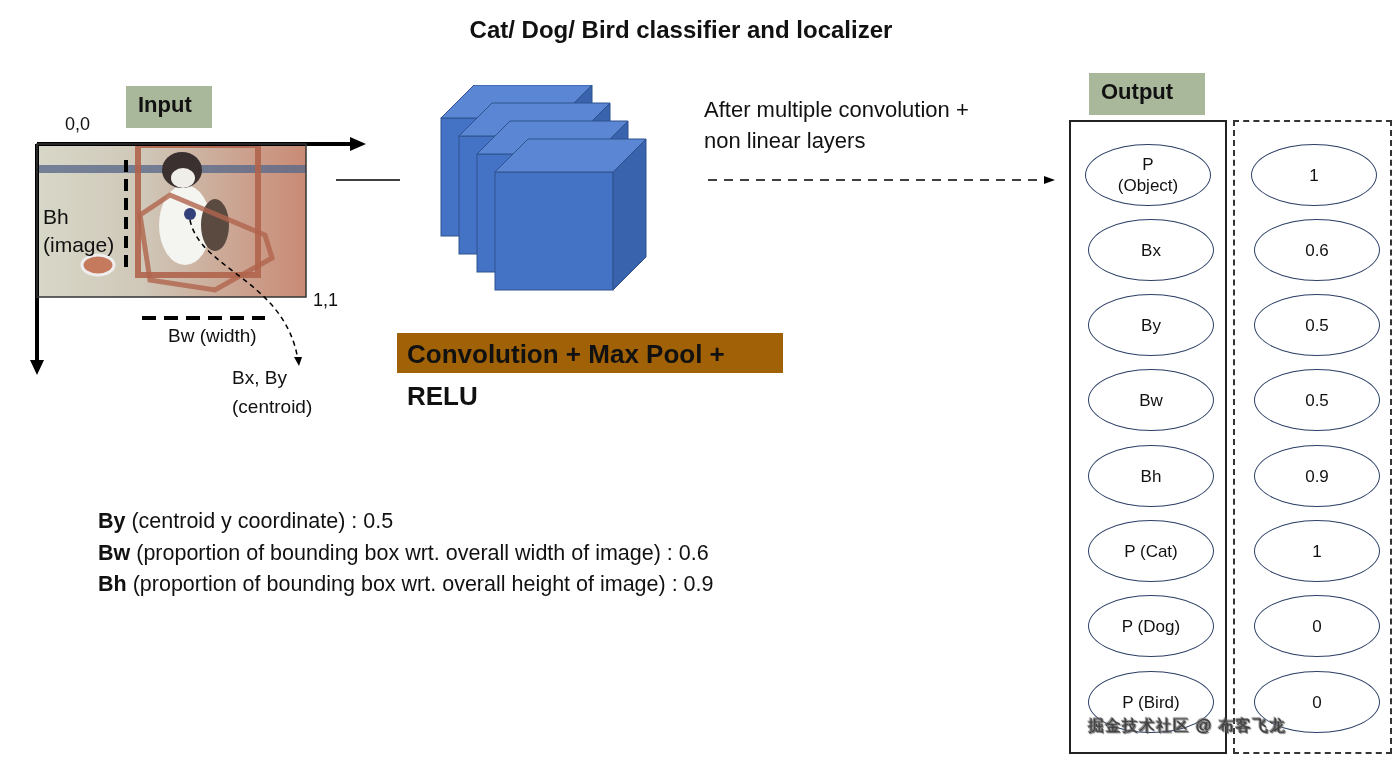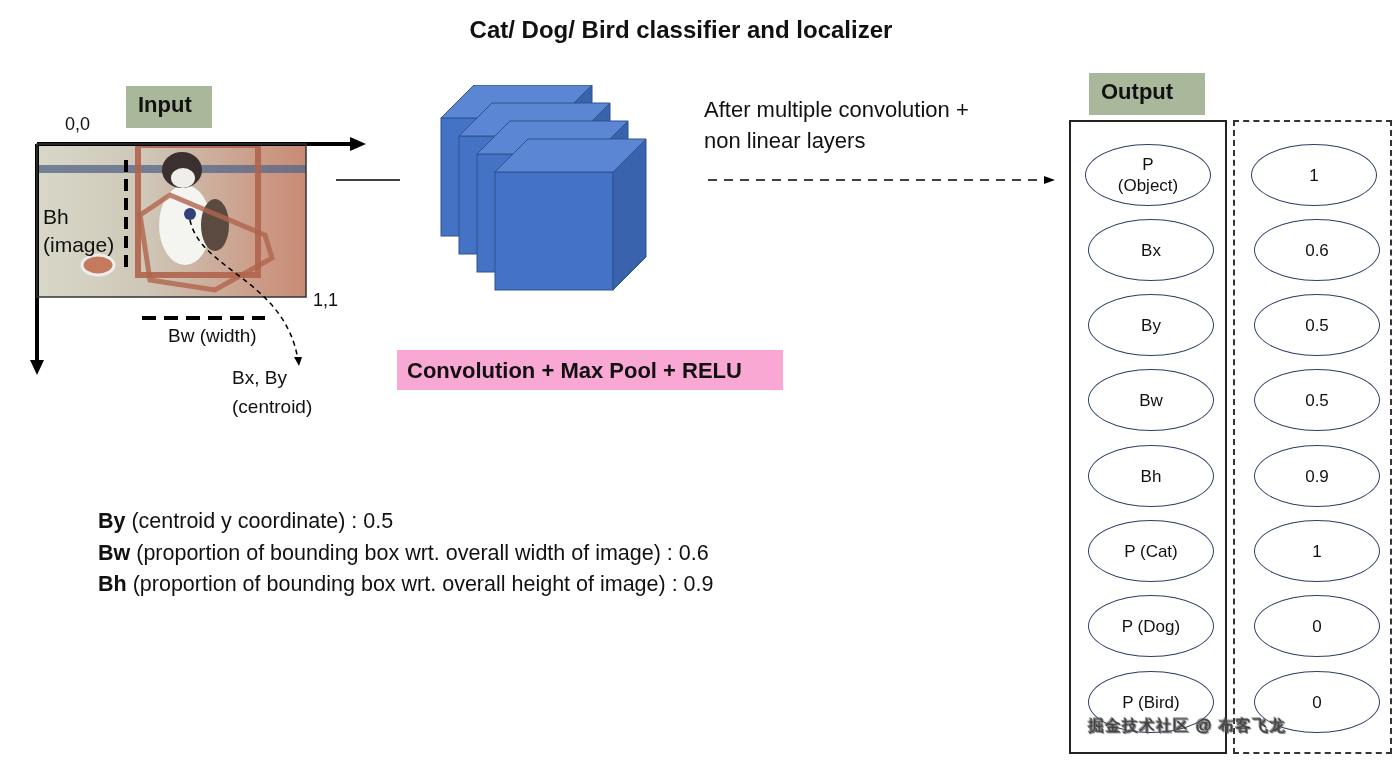--- a/index.html
+++ b/index.html
@@ -5,22 +5,22 @@
   html, body { margin:0; padding:0; background:#ffffff; }
   body { width:1400px; height:768px; position:relative; overflow:hidden;
          font-family:"Liberation Sans", "DejaVu Sans", sans-serif; color:#111; }
   .abs { position:absolute; }
   #title { left:0; width:1346px; top:16px; text-align:center; font-weight:bold; font-size:24px;padding-left:8px; }
   .tag-green { background:#a9b79b; font-weight:bold; font-size:22px; padding:6px 12px; }
   #input-tag { left:126px; top:86px; width:62px; height:30px; }
   #output-tag { left:1089px; top:73px; width:92px; height:30px; }
   .small { font-size:18px; }
   .txt { font-size:21px; }
-  #conv-tag { left:397px; top:350px; width:366px; height:40px; background:#f9a8d4;
-              font-weight:bold; font-size:22px; padding:0 10px; line-height:42px; }
+  #conv-tag { left:397px; top:333px; width:366px; height:40px; background:#a16207;
+              font-weight:bold; font-size:26px; padding:0 10px; line-height:42px; }
   #after-text { left:704px; top:94px; font-size:22px; line-height:31px; }
   #legend { left:98px; top:506px; font-size:21.5px; line-height:31.5px; }
   #legend b { font-weight:bold; }
   .col-box { top:120px; width:158px; height:634px; box-sizing:border-box; }
   #label-col { left:1069px; border:2px solid #222; }
   #value-col { left:1233px; border:2px dashed #333; width:159px; }
   .ell { position:absolute; width:126px; height:62px; border:1.5px solid #2d3f66;
          border-radius:50%; display:flex; align-items:center; justify-content:center;
          text-align:center; font-size:17px; line-height:21px; background:transparent; box-sizing:border-box; }
   #watermark { left:1088px; top:716px; font-size:16px; color:#404040;

